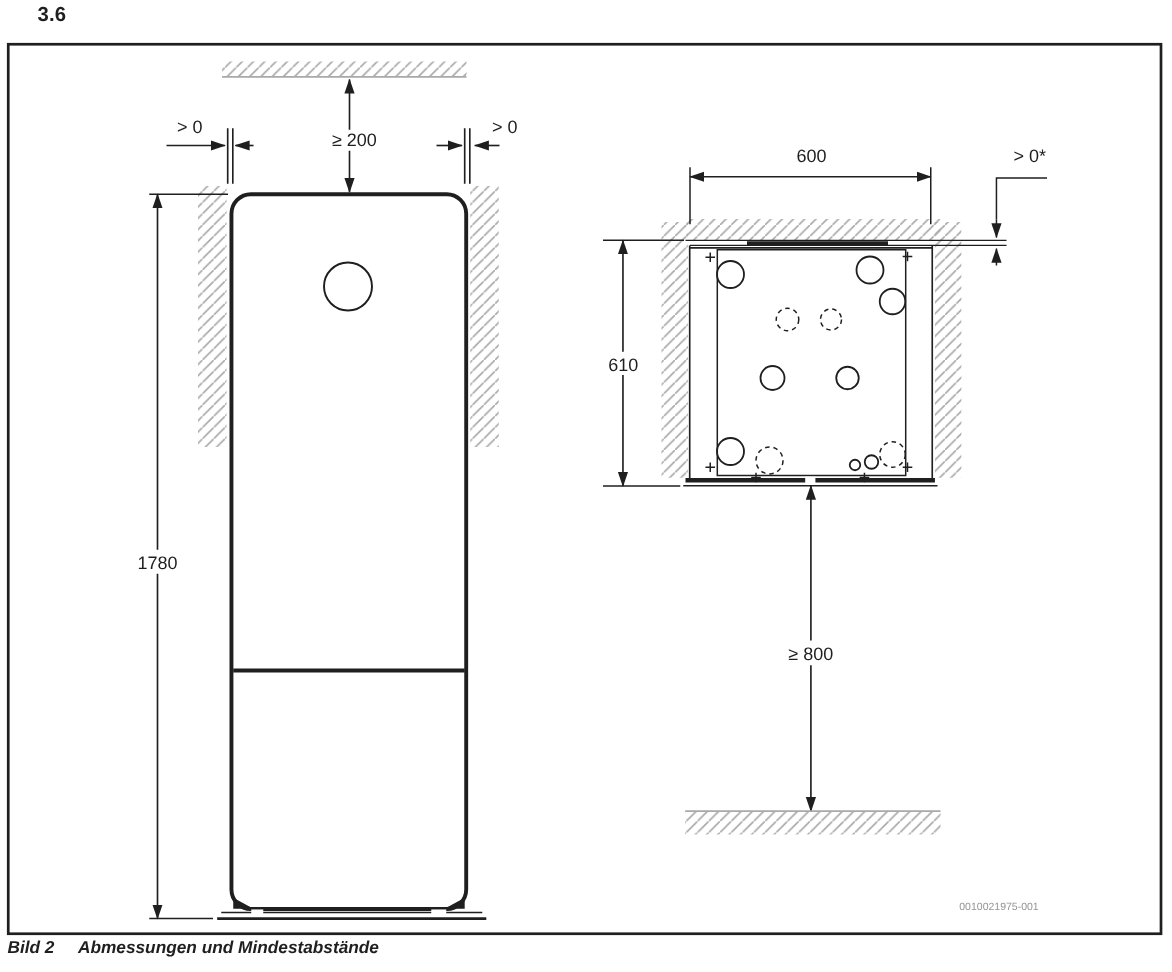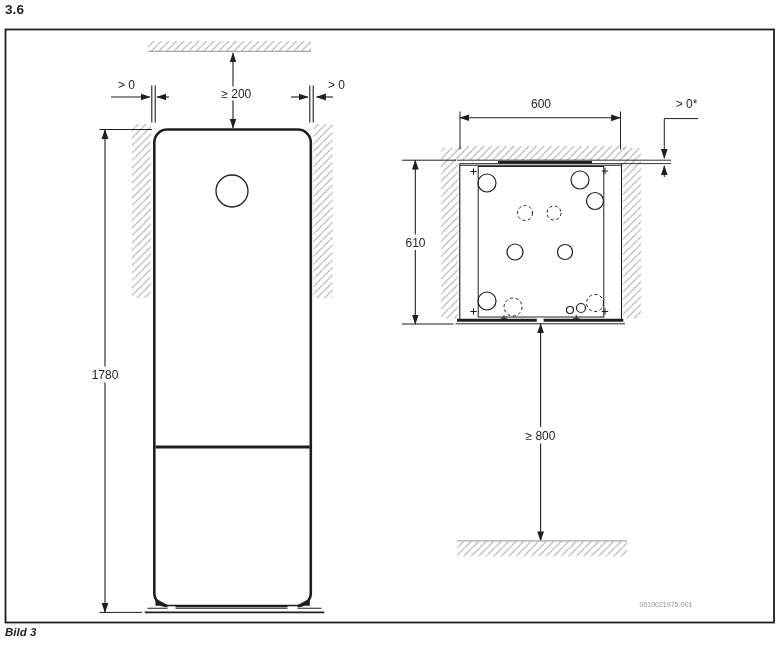--- a/index.html
+++ b/index.html
@@ -1,18 +1,18 @@
 <!DOCTYPE html>
 <html><head>
 <meta charset="utf-8">
 <style>
   html,body{margin:0;padding:0;background:#ffffff;width:781px;height:648px;overflow:hidden;}
   body{font-family:"Liberation Sans",sans-serif;color:#1f1f1f;position:relative;}
   .hdr{position:absolute;top:2px;left:5px;display:flex;font-size:13.5px;font-weight:bold;letter-spacing:.1px;}
-  .hdr .sec{width:47px;flex:0 0 47px;}
+  .hdr .sec{width:47px;flex:0 0 47px;margin-left:20px;}
   .cap{position:absolute;top:626px;left:5px;display:flex;font-size:11.5px;font-weight:bold;font-style:italic;}
   .cap .lab{width:47px;flex:0 0 47px;}
   .stage{position:absolute;top:0;left:0;}
   svg text{font-family:"Liberation Sans",sans-serif;}
   .dim{font-size:12px;fill:#1f1f1f;text-anchor:middle;}
   .tinyid{font-size:7px;fill:#949494;text-anchor:middle;}
 </style>
 </head>
 <body>
 
@@ -162,14 +162,15 @@
     </g>
 
     <line x1="456.8" y1="540.8" x2="627" y2="540.8" stroke="#a9a9a9" stroke-width="1.2"></line>
     <rect x="456.8" y="541.3" width="170.2" height="15" fill="url(#hat)"></rect>
   </g>
 
   <text class="tinyid" x="666" y="606.5">0010021975-001</text>
 </svg>
 
 <div class="cap">
-  <span class="lab">Bild 3</span>
+  <span class="lab">Bild 2</span>
+  <span>Abmessungen und Mindestabstände</span>
 </div>
 
 </body></html>

